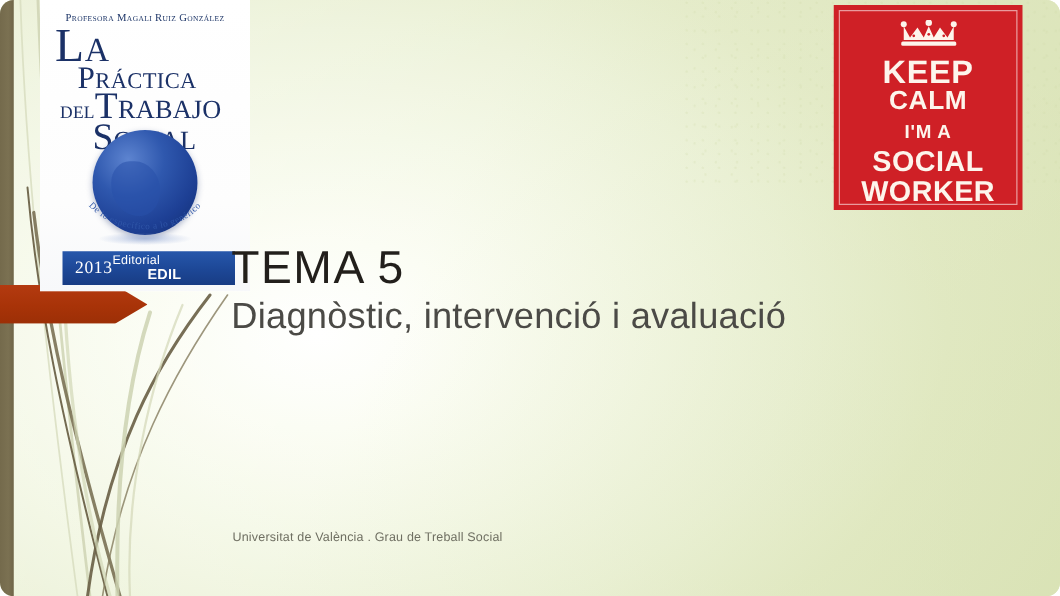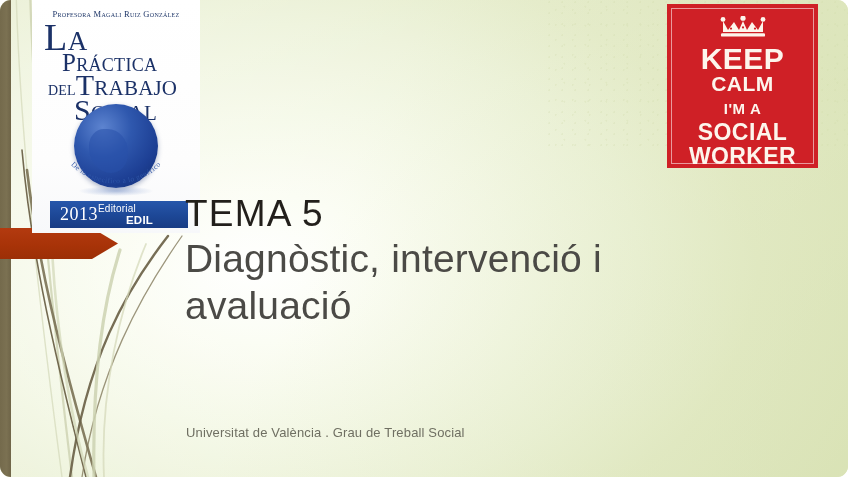--- a/index.html
+++ b/index.html
@@ -193,21 +193,21 @@
     height: 27px;
     background: linear-gradient(180deg, #2657ab 0%, #1d4796 55%, #183c84 100%);
     display: flex;
     align-items: center;
     justify-content: space-between;
     padding: 0 10px;
     box-sizing: border-box;
   }
   .book-year {
     font-family: "Liberation Serif", serif;
-    font-size: 18px;
+    font-size: 14px;
     color: #ffffff;
     letter-spacing: 0.5px;
   }
   .book-pub {
     font-size: 10px;
     color: #ffffff;
     letter-spacing: 0.2px;
   }
   .book-pub b { font-size: 11.5px; padding-left: 28px; }
 
@@ -230,21 +230,21 @@
     box-sizing: border-box;
     display: flex;
     flex-direction: column;
     align-items: center;
     color: #fdf5ec;
     font-family: "Liberation Sans", sans-serif;
     font-weight: bold;
   }
   .crown { margin-top: 7px; }
   .kc-keep {
-    font-size: 30px;
+    font-size: 26px;
     line-height: 0.98;
     letter-spacing: 0.5px;
     margin-top: 2px;
   }
   .kc-calm {
     font-size: 21px;
     line-height: 1.0;
     letter-spacing: 0.5px;
   }
   .kc-ima {
@@ -273,34 +273,34 @@
     width: 580px;
   }
   .title-main {
     font-size: 37px;
     color: #221f1b;
     letter-spacing: 1.2px;
     font-weight: normal;
     line-height: 1.12;
   }
   .title-sub {
-    font-size: 39px;
+    font-size: 29px;
     color: #4b4a46;
     letter-spacing: 0.2px;
     font-weight: normal;
     line-height: 1.2;
     margin-top: 2px;
   }
 
   
   .footer-block {
     position: absolute;
     left: 186px;
     top: 424px;
-    font-size: 13px;
+    font-size: 10px;
     color: #6f6f62;
     line-height: 1.45;
     letter-spacing: 0.15px;
   }
 </style>
 </head>
 <body>
 
 <div id="slide">
 

